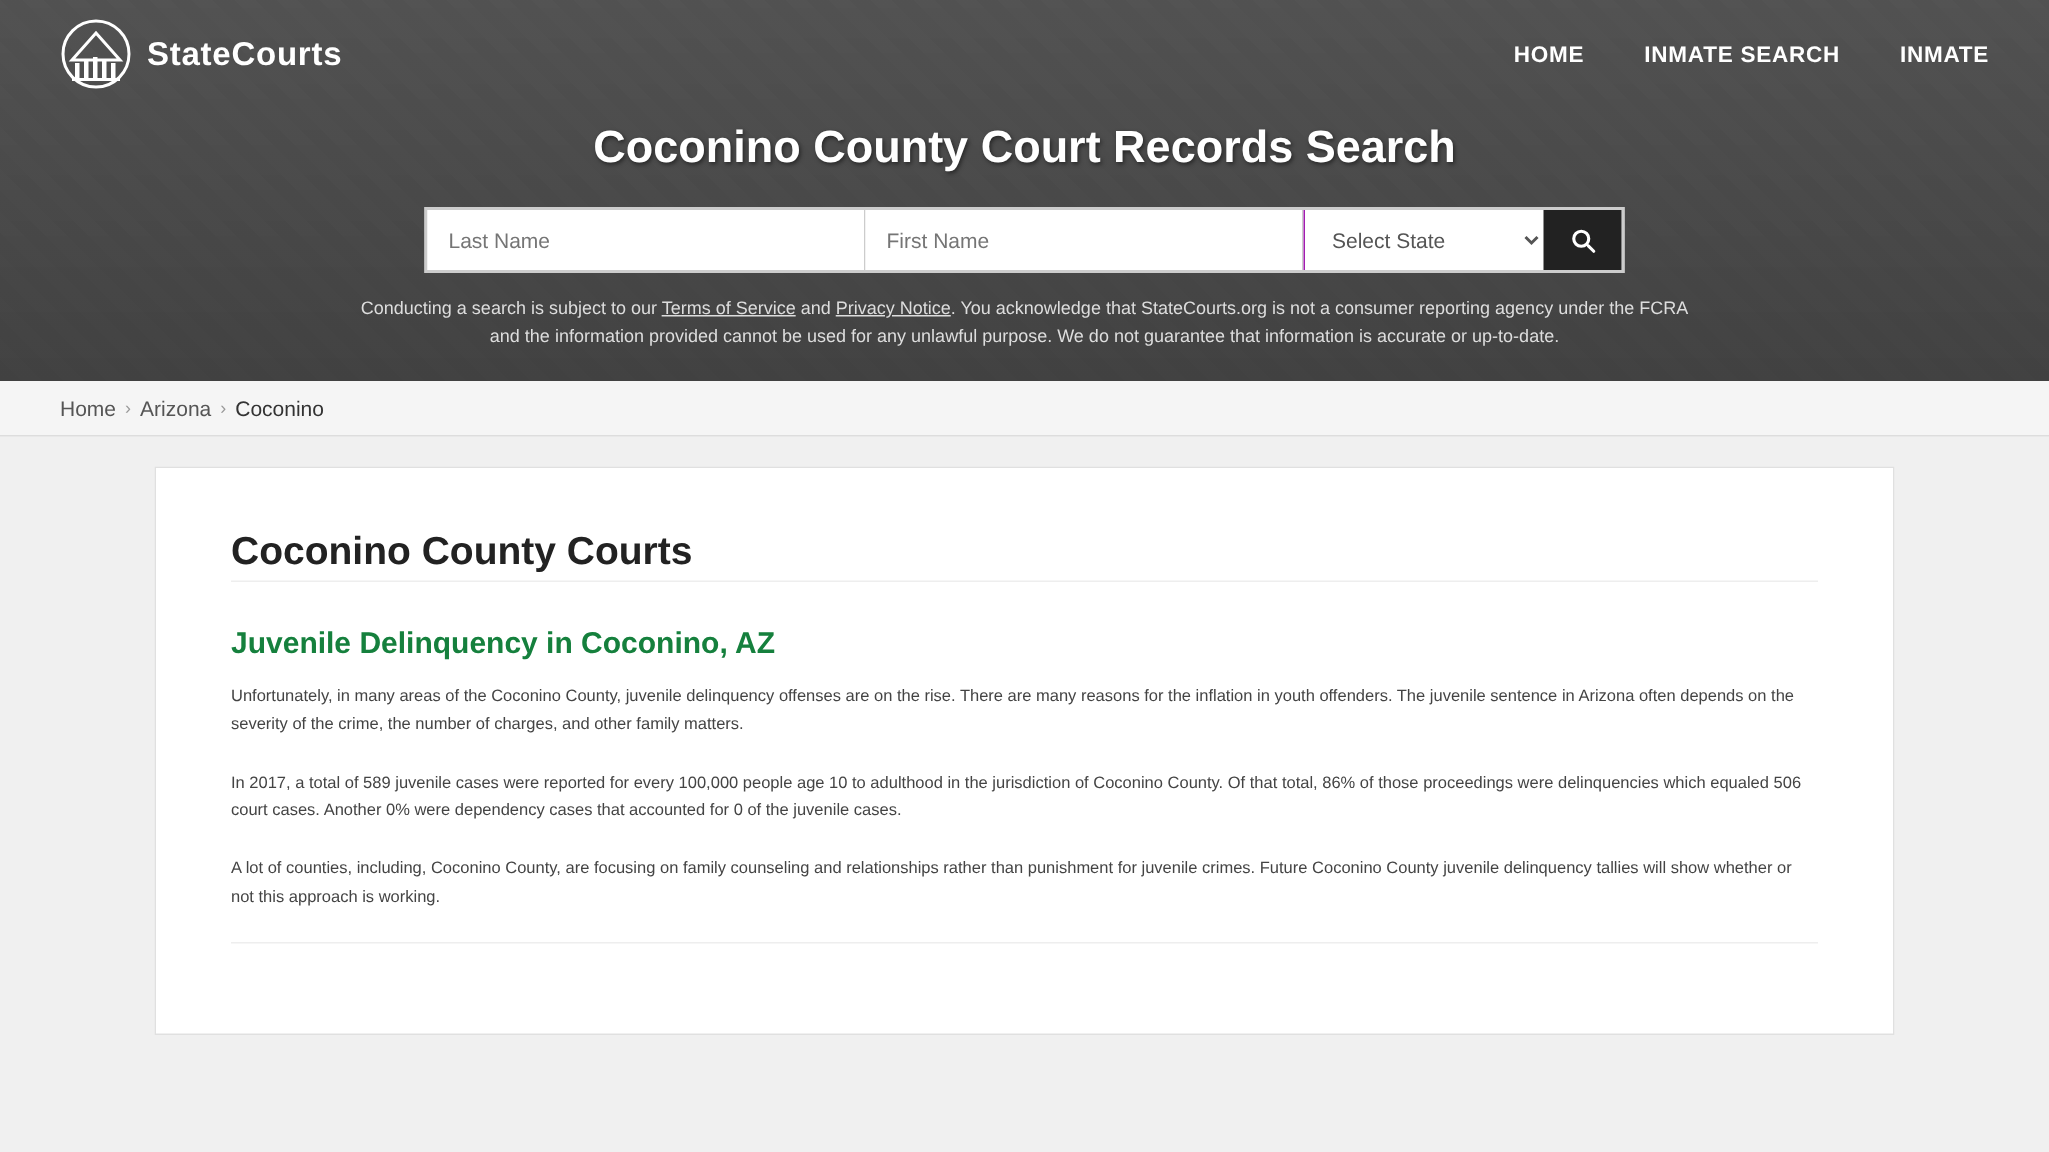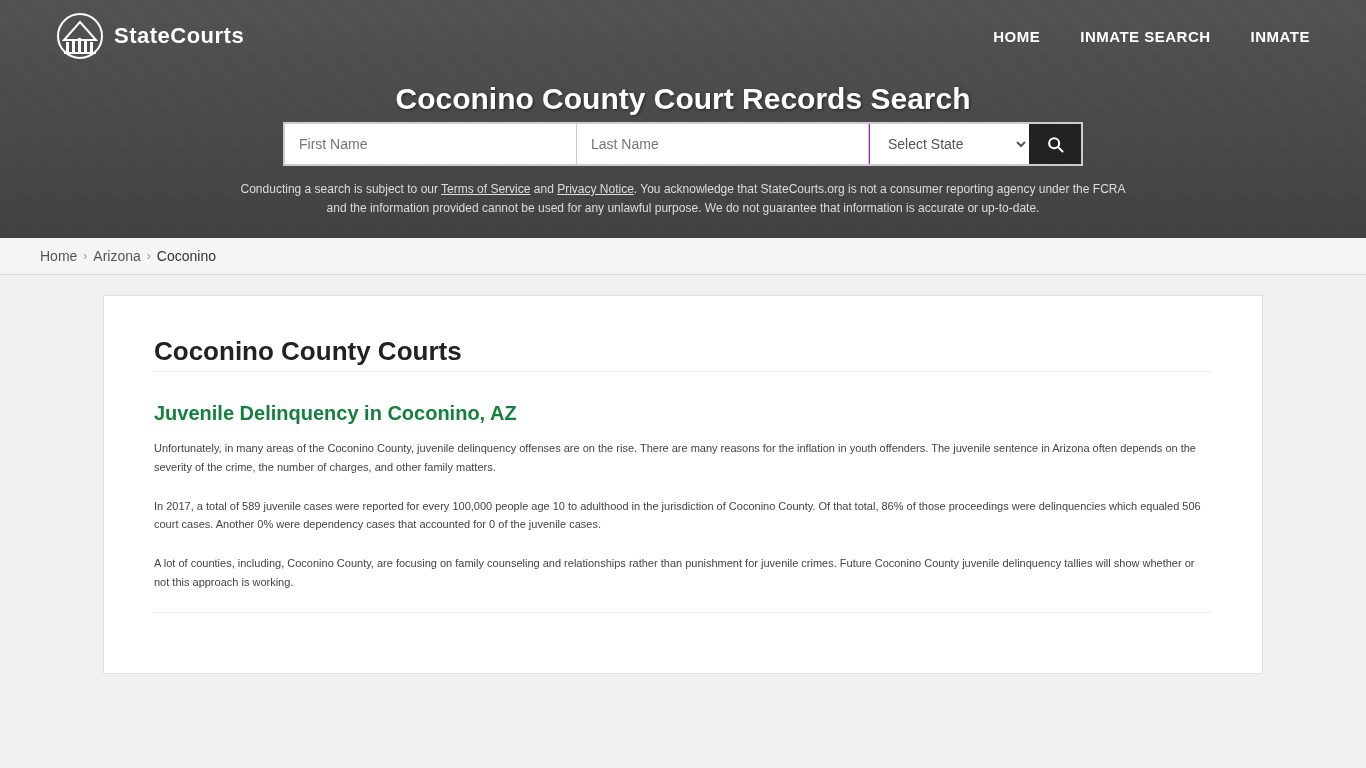--- a/index.html
+++ b/index.html
@@ -29,21 +29,21 @@
       position: relative;
       z-index: 1;
       padding: 0;
     }
 
     
     .nav-bar {
       display: flex;
       align-items: center;
       justify-content: space-between;
-      padding: 12px 56px;
+      padding: 12px 40px;
     }
     .logo {
       display: flex;
       align-items: center;
       gap: 10px;
       text-decoration: none;
       color: white;
     }
     .logo-icon {
       width: 48px;
@@ -71,21 +71,21 @@
 
     
     .search-section {
       text-align: center;
       padding: 10px 20px 20px;
     }
     .search-title {
       color: white;
       font-size: 30px;
       font-weight: bold;
-      margin-bottom: 6px;
+      margin-bottom: 22px;
       text-shadow: 1px 1px 3px rgba(0,0,0,0.5);
     }
     .search-bar {
       display: flex;
       max-width: 800px;
       margin: 0 auto 14px;
       background: white;
       border: 2px solid #ccc;
     }
     .search-bar input[type="text"] {
@@ -224,22 +224,22 @@
         <a class="nav-link" href="#">HOME</a>
         <a class="nav-link" href="#">INMATE SEARCH</a>
         <a class="nav-link" href="#">INMATE</a>
       </div>
     </nav>
 
     <div class="search-section">
       <h1 class="search-title">Coconino County Court Records Search</h1>
 
       <div class="search-bar">
+        <input type="text" placeholder="Last Name" style="">
         <input type="text" placeholder="First Name" style="">
-        <input type="text" placeholder="Last Name" style="">
         <select>
           <option>Select State</option>
           <option>Alabama</option>
           <option>Alaska</option>
           <option>Arizona</option>
           <option>Arkansas</option>
           <option>California</option>
           <option>Colorado</option>
           <option>Connecticut</option>
           <option>Delaware</option>

